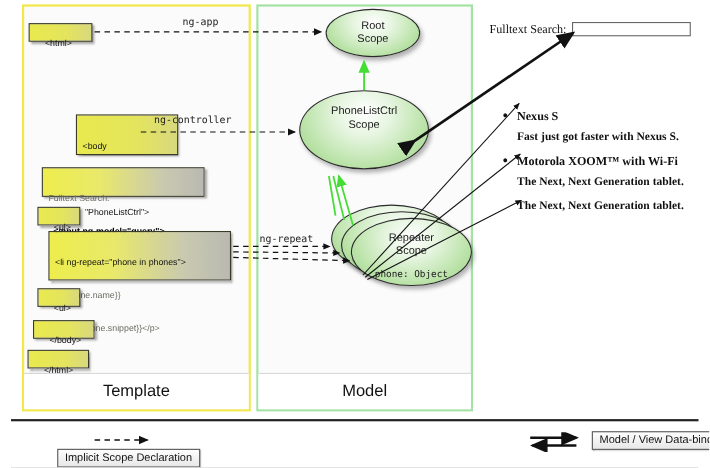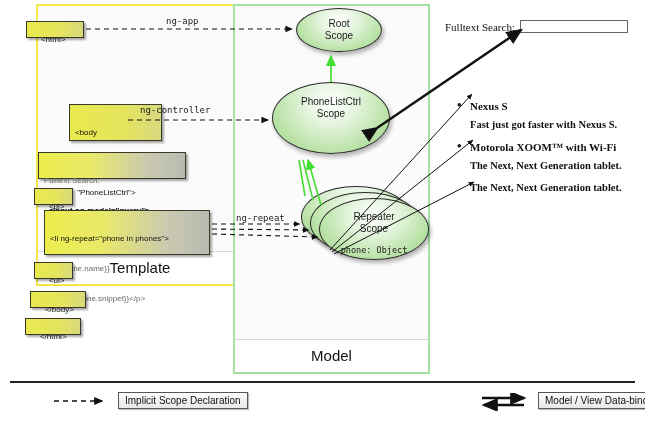--- a/index.html
+++ b/index.html
@@ -15,21 +15,21 @@
     font-family: "Liberation Sans", sans-serif;
     overflow: hidden;
   }
 
   
   .column {
     position: absolute;
     background: #fbfbfb;
     box-sizing: border-box;
   }
-  .col-template { left: 36px;  top: 4px; width: 208px; height: 282px; border: 2px solid #f2e84a; }
+  .col-template { left: 20px;  top: 4px; width: 208px; height: 370px; border: 2px solid #f2e84a; }
   .col-model    { left: 233px; top: 4px; width: 197px; height: 370px; border: 2px solid #a5e3a5; }
   .col-view     { left: 435px; top: 4px; width: 198px; height: 370px; border: 2px solid #8f8fe8; }
 
   .col-label {
     position: absolute;
     left: 0;
     bottom: 0;
     width: 100%;
     height: 32px;
     line-height: 32px;
@@ -175,21 +175,21 @@
     color: #111;
     padding: 2px 6px;
     white-space: nowrap;
   }
   .legend-glyph {
     width: 60px;
     height: 16px;
     margin-right: 6px;
     position: relative;
   }
-  .legend-1 { left: 42px; }
+  .legend-1 { left: 42px; flex-direction: column; }
   .legend-2 { left: 268px; }
   .legend-3 { left: 470px; }
 </style>
 </head>
 <body>
 
 <div id="root">
 
   <div class="column col-template">
     <div class="col-label">Template</div>

